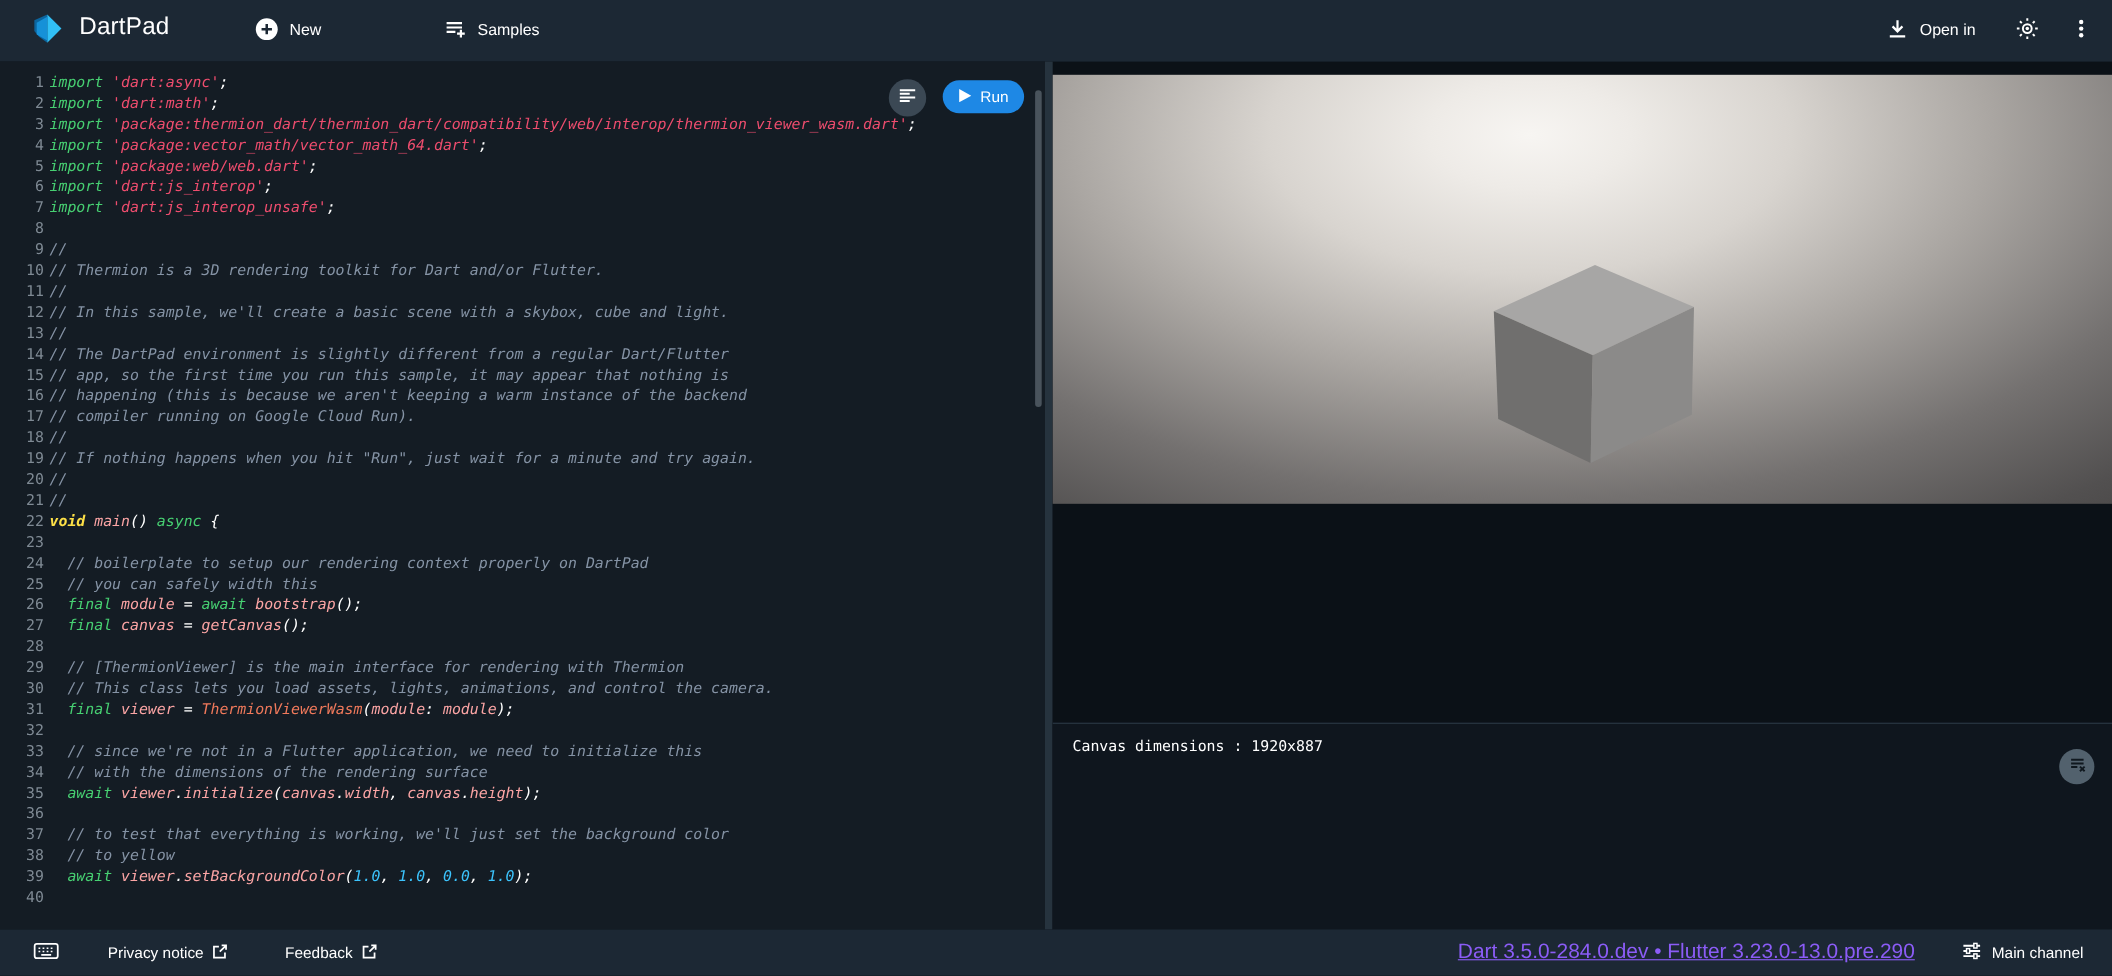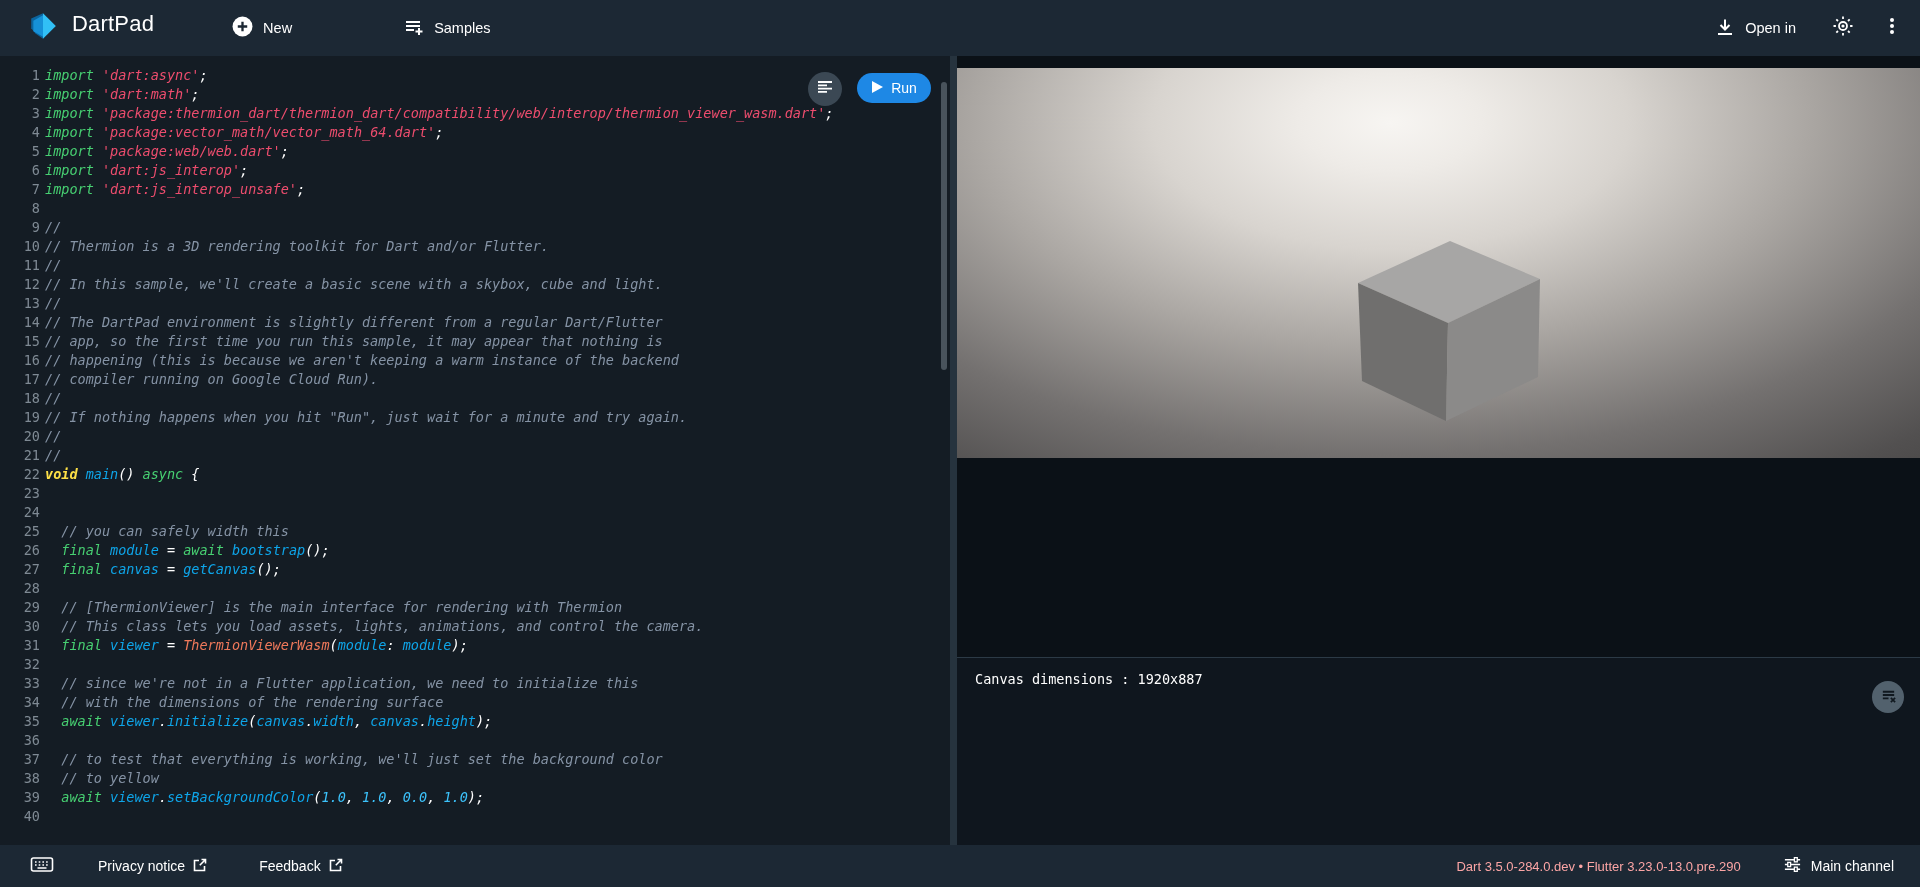--- a/index.html
+++ b/index.html
@@ -25,21 +25,21 @@
                  background:#141c24; overflow:hidden; }
   .code-scroll { position:absolute; inset:0; padding-top:10px; cursor:text; }
   .code-line { display:flex; height:19px; line-height:19px; white-space:pre;
                font-family:"DejaVu Sans Mono", monospace; font-size:13.5px; }
   .ln { width:40px; text-align:right; color:#7f8a94; flex:0 0 40px; }
   .code { margin-left:5px; color:#ffffff;font-style:italic; }
   .tk-pl { color:#ffffff; }
   .tk-kw { color:#47d072; }
   .tk-kwb { color:#fde047; font-weight:bold; }
   .tk-str { color:#ee4d6e; }
-  .tk-id { color:#0ea5e9; }
+  .tk-id { color:#fca5a5; }
   .tk-cls { color:#f0795b; }
   .tk-cm { color:#8593a5; }
   .tk-num { color:#3cc3fc; }
 
   .fmt-btn { position:absolute; left:808px; top:16px; width:34px; height:34px; border-radius:50%;
              background:#3b4854; display:flex; align-items:center; justify-content:center; cursor:pointer; }
   .run-btn { position:absolute; left:857px; top:17px; width:74px; height:30px; border-radius:15px;
              background:#1e88e5; color:#fff; display:flex; align-items:center; justify-content:center;
              gap:8px; font-size:14px; font-weight:500; cursor:pointer; }
   .ed-scrollbar { position:absolute; right:3px; top:26px; width:6px; height:288px;
@@ -66,21 +66,21 @@
                background:#52616d; display:flex; align-items:center; justify-content:center; cursor:pointer; }
 
   
   .bottombar { position:absolute; left:0; top:845px; width:1920px; height:42px;
                background:#1c2834; display:flex; align-items:center; padding:0 26px 0 30px; }
   .bb-link { display:flex; align-items:center; gap:8px; color:#fff; font-size:14px;
              font-weight:500; cursor:pointer; }
   .bb-keyboard { margin-right:44px; cursor:pointer; display:flex; align-items:center; }
   .bb-feedback { margin-left:52px; }
   .bb-right { margin-left:auto; display:flex; align-items:center; }
-  .version { color:#fca5a5; font-size:13px; }
+  .version { color:#8b5cf6; font-size:19px;text-decoration:underline; }
   .channel { display:flex; align-items:center; gap:9px; color:#fff; font-size:14px;
              font-weight:500; margin-left:42px; cursor:pointer; }
 </style>
 </head>
 <body>
 
 <div class="topbar">
   <div class="brand">
     <span>
       <svg width="30" height="30" viewBox="0 0 28 28">
@@ -164,21 +164,21 @@
         <div class="code-line"><span class="ln">14</span><span class="code"><span class="tk-cm">// The DartPad environment is slightly different from a regular Dart/Flutter</span></span></div>
         <div class="code-line"><span class="ln">15</span><span class="code"><span class="tk-cm">// app, so the first time you run this sample, it may appear that nothing is</span></span></div>
         <div class="code-line"><span class="ln">16</span><span class="code"><span class="tk-cm">// happening (this is because we aren't keeping a warm instance of the backend</span></span></div>
         <div class="code-line"><span class="ln">17</span><span class="code"><span class="tk-cm">// compiler running on Google Cloud Run).</span></span></div>
         <div class="code-line"><span class="ln">18</span><span class="code"><span class="tk-cm">//</span></span></div>
         <div class="code-line"><span class="ln">19</span><span class="code"><span class="tk-cm">// If nothing happens when you hit "Run", just wait for a minute and try again.</span></span></div>
         <div class="code-line"><span class="ln">20</span><span class="code"><span class="tk-cm">//</span></span></div>
         <div class="code-line"><span class="ln">21</span><span class="code"><span class="tk-cm">//</span></span></div>
         <div class="code-line"><span class="ln">22</span><span class="code"><span class="tk-kwb">void</span><span class="tk-pl"> </span><span class="tk-id">main</span><span class="tk-pl">() </span><span class="tk-kw">async</span><span class="tk-pl"> {</span></span></div>
         <div class="code-line"><span class="ln">23</span><span class="code"></span></div>
-        <div class="code-line"><span class="ln">24</span></div>
+        <div class="code-line"><span class="ln">24</span><span class="code"><span class="tk-cm">  // boilerplate to setup our rendering context properly on DartPad</span></span></div>
         <div class="code-line"><span class="ln">25</span><span class="code"><span class="tk-cm">  // you can safely width this</span></span></div>
         <div class="code-line"><span class="ln">26</span><span class="code"><span class="tk-pl">  </span><span class="tk-kw">final</span><span class="tk-pl"> </span><span class="tk-id">module</span><span class="tk-pl"> = </span><span class="tk-kw">await</span><span class="tk-pl"> </span><span class="tk-id">bootstrap</span><span class="tk-pl">();</span></span></div>
         <div class="code-line"><span class="ln">27</span><span class="code"><span class="tk-pl">  </span><span class="tk-kw">final</span><span class="tk-pl"> </span><span class="tk-id">canvas</span><span class="tk-pl"> = </span><span class="tk-id">getCanvas</span><span class="tk-pl">();</span></span></div>
         <div class="code-line"><span class="ln">28</span><span class="code"></span></div>
         <div class="code-line"><span class="ln">29</span><span class="code"><span class="tk-cm">  // [ThermionViewer] is the main interface for rendering with Thermion</span></span></div>
         <div class="code-line"><span class="ln">30</span><span class="code"><span class="tk-cm">  // This class lets you load assets, lights, animations, and control the camera.</span></span></div>
         <div class="code-line"><span class="ln">31</span><span class="code"><span class="tk-pl">  </span><span class="tk-kw">final</span><span class="tk-pl"> </span><span class="tk-id">viewer</span><span class="tk-pl"> = </span><span class="tk-cls">ThermionViewerWasm</span><span class="tk-pl">(</span><span class="tk-id">module</span><span class="tk-pl">: </span><span class="tk-id">module</span><span class="tk-pl">);</span></span></div>
         <div class="code-line"><span class="ln">32</span><span class="code"></span></div>
         <div class="code-line"><span class="ln">33</span><span class="code"><span class="tk-cm">  // since we're not in a Flutter application, we need to initialize this</span></span></div>
         <div class="code-line"><span class="ln">34</span><span class="code"><span class="tk-cm">  // with the dimensions of the rendering surface</span></span></div>

